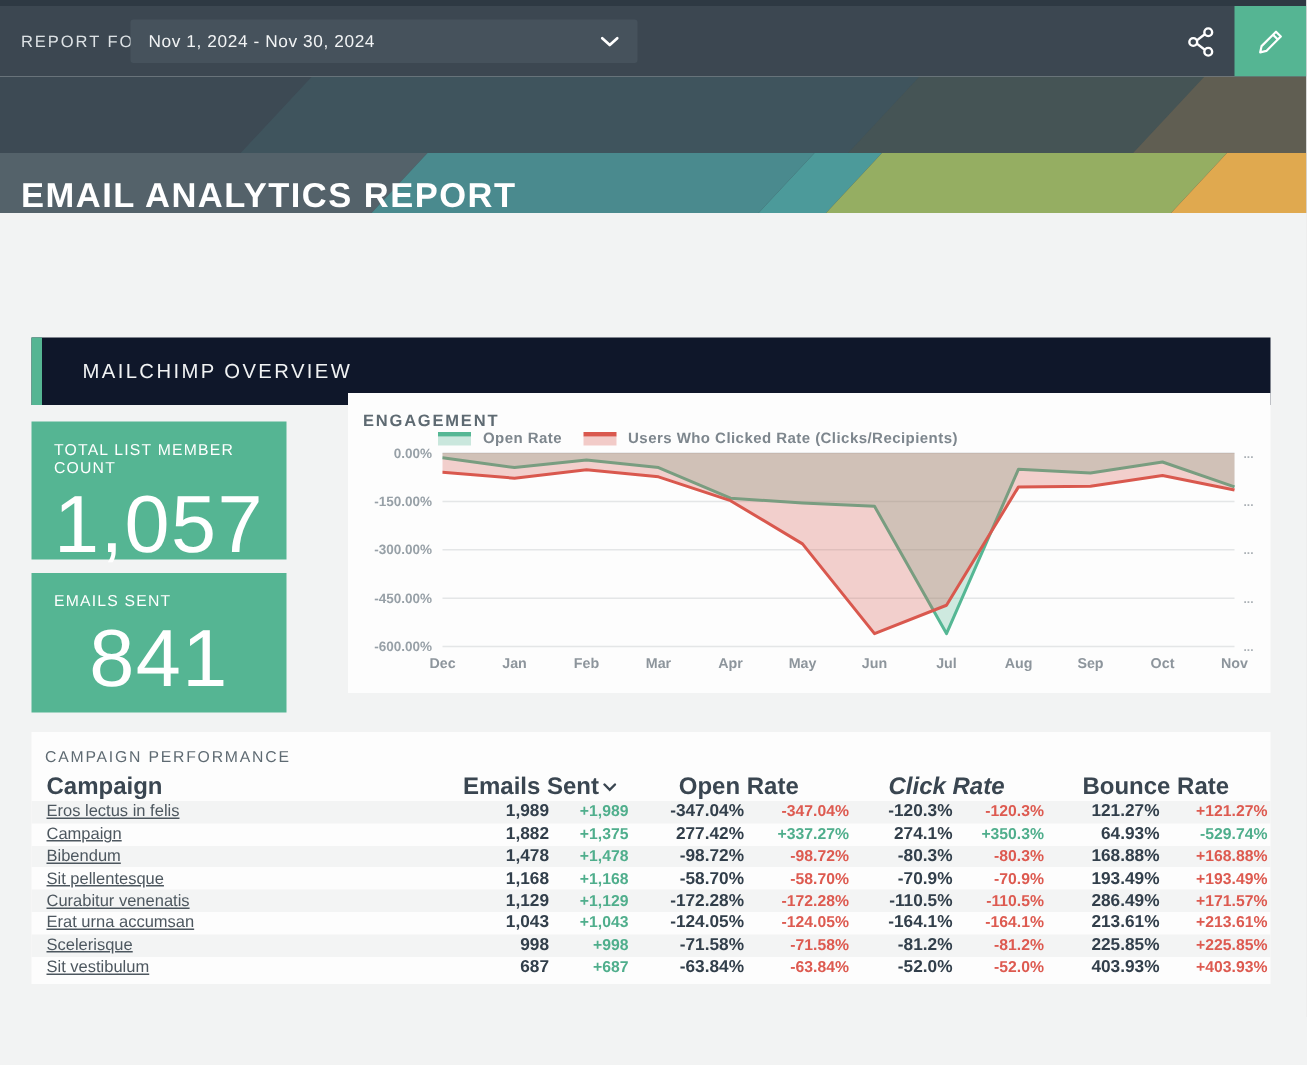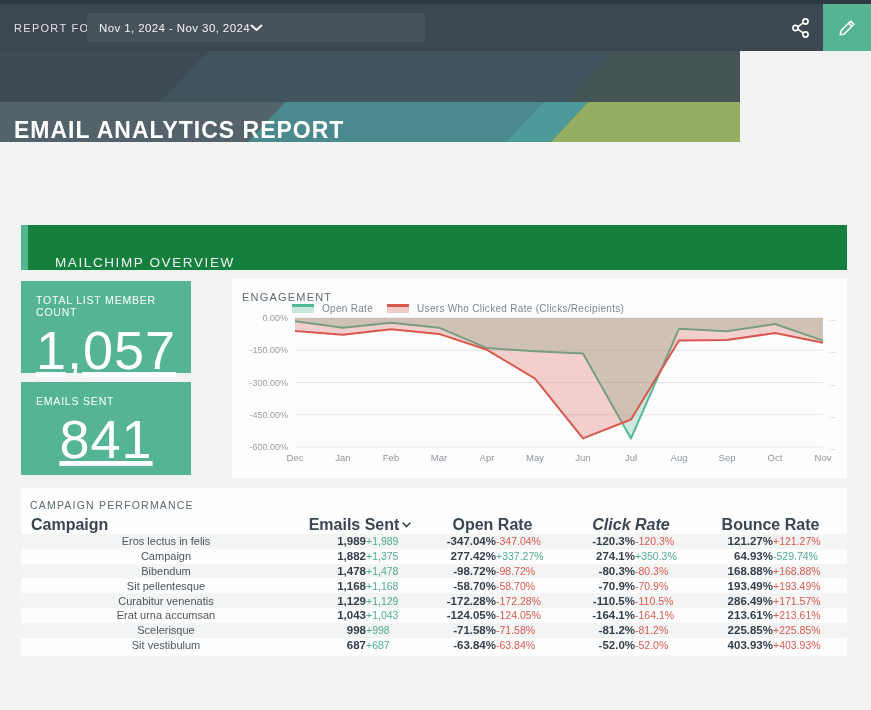--- a/index.html
+++ b/index.html
@@ -6,74 +6,74 @@
   html,body { background:#e9eaea; }
   body { font-family:"Liberation Sans", sans-serif; }
   .app { position:relative; width:871px; height:710px; background:#f2f3f3; overflow:hidden; margin:0 auto; }
 
   
   .topstrip { position:absolute; left:0; top:0; width:871px; height:4px; background:#2e3943; }
   .topbar { position:absolute; left:0; top:4px; width:871px; height:47px; background:#3c4751;
             display:flex; align-items:center; }
   .report-for { color:#dde2e5; font-size:11px; letter-spacing:1.3px; margin-left:14px; font-weight:400; }
   .date-dropdown { position:absolute; left:87px; top:9px; width:338px; height:29px; background:#46525c;
-                   border-radius:2px; display:flex; align-items:center; 
+                   border-radius:2px; display:flex; align-items:center; justify-content:space-between;
                    padding:0 12px; cursor:pointer; }
   .date-dropdown span { color:#f2f4f5; font-size:11.5px; letter-spacing:0.4px; }
   .topbar-actions { position:absolute; right:0; top:0; height:47px; display:flex; align-items:center; }
   .share-btn { width:44px; height:47px; background:transparent; border:none; display:flex;
                align-items:center; justify-content:center; cursor:pointer; }
   .edit-btn { width:48px; height:47px; border:none; display:flex; align-items:center; justify-content:center;
               cursor:pointer; }
 
   
-  .banner { position:absolute; left:0; top:51px; width:740px; height:91px; background:#3d4a54; overflow:hidden; }
+  .banner { position:absolute; left:0; top:51px; width:871px; height:91px; background:#3d4a54; overflow:hidden; }
   .band { position:absolute; bottom:0; height:40px; transform:skewX(-43deg); transform-origin:top left; }
   .tint { position:absolute; top:0; height:51px; transform:skewX(-43deg); transform-origin:top left; }
   .banner-title { position:absolute; left:14px; top:66px; color:#fff; font-size:23px; font-weight:700;
                   letter-spacing:1px; z-index:5; }
 
   
-  .section-bar { position:absolute; left:21px; top:225px; width:826px; height:45px; background:#15803d;
-                 display:flex; align-items:flex-end; }
+  .section-bar { position:absolute; left:21px; top:225px; width:826px; height:45px; background:#0f172a;
+                 display:flex; align-items:center; }
   .section-accent { position:absolute; left:0; top:0; width:7px; height:45px; }
   .section-title { color:#f0f2f3; font-size:13.5px; letter-spacing:1.6px; margin-left:34px; font-weight:400; }
 
   
   .kpi-card { position:absolute; left:21px; width:170px; color:#fff; }
   .kpi-card .kpi-label { font-size:10.5px; letter-spacing:0.8px; padding:13px 0 0 15px; font-weight:400; }
-  .kpi-card .kpi-value { text-align:center; font-size:54px; font-weight:400; letter-spacing:1px; margin-top:1px;text-decoration:underline; }
+  .kpi-card .kpi-value { text-align:center; font-size:54px; font-weight:400; letter-spacing:1px; margin-top:1px; }
   #kpi-0 { top:281px; height:92px; }
   #kpi-1 { top:382px; height:93px; }
 
   
-  .chart-panel { position:absolute; left:232px; top:278px; width:615px; height:200px; background:#fdfdfd; }
+  .chart-panel { position:absolute; left:232px; top:262px; width:615px; height:200px; background:#fdfdfd;font-weight:bold; }
   .chart-title { position:absolute; left:10px; top:13px; font-size:11px; letter-spacing:1.2px; color:#5e6a72; }
   .legend { position:absolute; left:60px; top:25px; display:flex; gap:14px; align-items:center; }
   .legend-item { display:flex; align-items:center; gap:8px; }
   .legend-swatch { width:22px; height:9px; position:relative; }
   .legend-swatch .ln { position:absolute; top:0; left:0; width:22px; height:3px; }
   .legend-swatch .ar { position:absolute; top:3px; left:0; width:22px; height:6px; opacity:0.3; }
   .legend-label { font-size:10px; color:#7d868d; letter-spacing:0.3px; }
 
   
   .table-panel { position:absolute; left:21px; top:488px; width:826px; height:168px; background:#fdfdfd; }
   .table-section-title { position:absolute; left:9px; top:11px; font-size:10.5px; letter-spacing:1.2px; color:#5e6a72; }
   .ctable { position:absolute; left:0; top:28px; width:826px; }
   .trow, .thead-row { display:grid; grid-template-columns:1fr 65px 53px 77px 70px 69px 61px 77px 72px;
                       align-items:center; padding-left:10px; padding-right:2px; }
   .thead-row { height:18px; }
   .trow { height:14.8px; }
   .trow.striped { background:#f3f4f4; }
   .th { font-size:16px; font-weight:700; color:#3a4651; }
   .th-campaign { text-align:left; }
   .th-metric { text-align:center; display:flex; align-items:center; justify-content:center; gap:3px; }
-  .cell-name { font-size:11px; color:#4d575f; text-align:center; }
+  .cell-name { font-size:11px; color:#4d575f; text-align:left;text-decoration:underline; }
   .cell-main { font-size:11.5px; font-weight:700; color:#323f4b; text-align:right; }
-  .cell-delta { font-size:10.5px; font-weight:400; }
+  .cell-delta { font-size:10.5px; font-weight:700; text-align:right; }
   .cell-delta.green { color:#4fae8c; }
   .cell-delta.red { color:#dd5a50; }
 </style>
 </head>
 <body>
 
 <div class="app">
 
   <div class="topstrip"></div>
 

